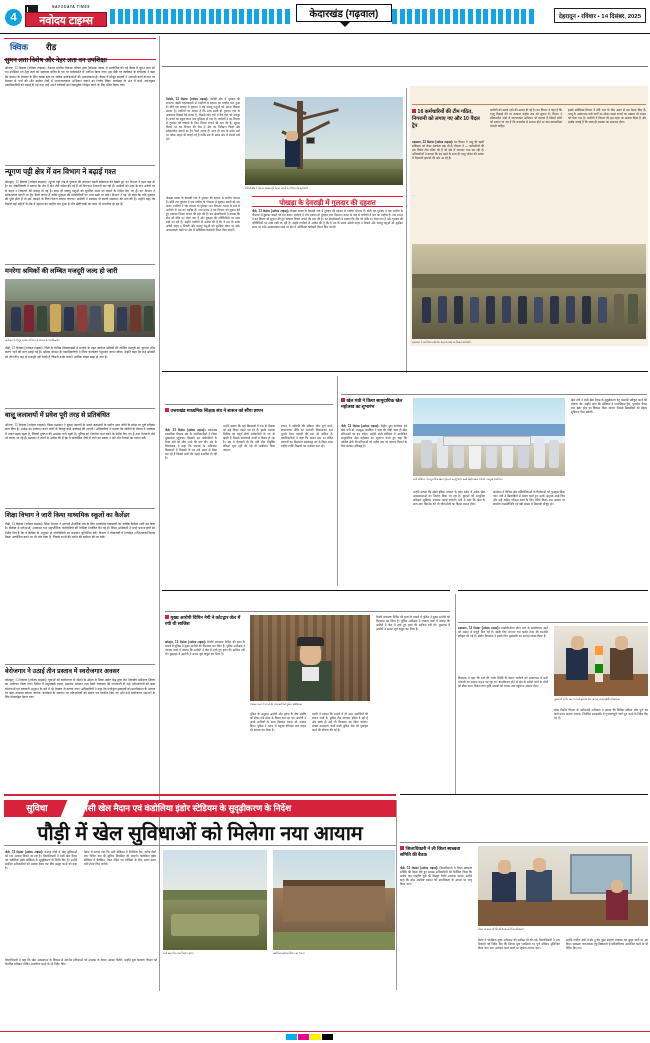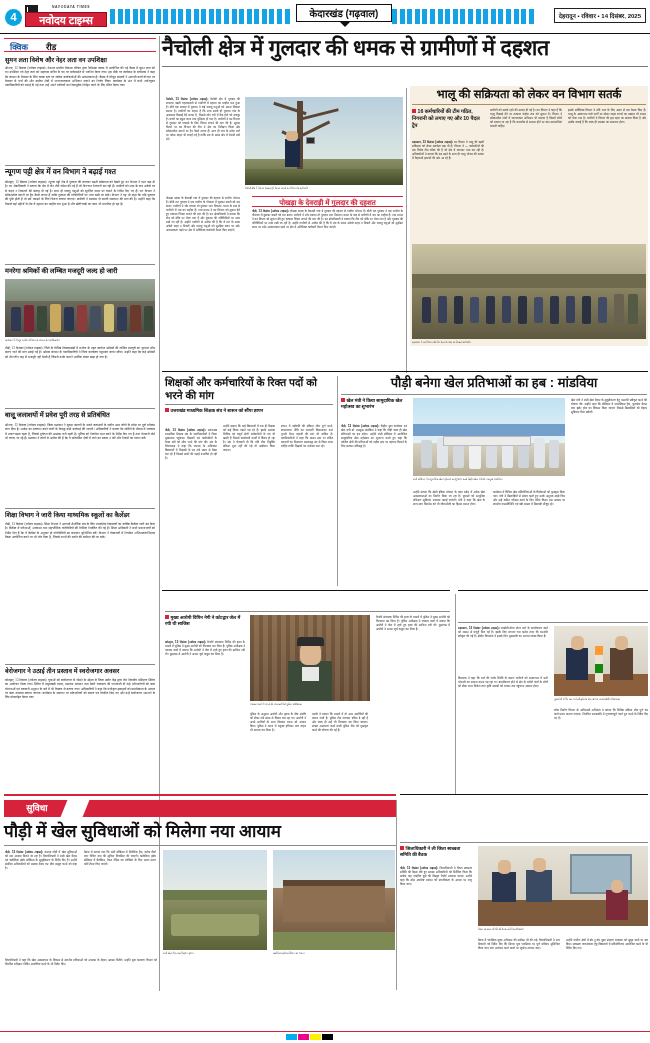--- a/index.html
+++ b/index.html
@@ -74,21 +74,21 @@
   .body-text.tiny { font-size: 2.85px; line-height: 4.05px; }
 
   .kicker-red {
     background: #d6233b; color: #fff; font-weight: bold;
     font-size: 8.2px; text-align: center; line-height: 13px; height: 13px;
   }
   .hl { font-weight: bold; color: #111; font-family: "Liberation Sans", sans-serif; }
 
   
   .quickread-band {
-    position: absolute; left: 4px; top: 38px; width: 152px; height: 14px;
+    position: absolute; left: 4px; top: 38px; width: 152px; height: 22px;
     border-top: 1.6px solid #d6233b; border-bottom: 1.6px solid #d6233b;
   }
   .quickread-band .qr-blue {
     position: absolute; left: 6px; top: 2px; color: #1a58a8;
     font-size: 8.5px; font-weight: bold;
   }
   .quickread-band .qr-black {
     position: absolute; left: 42px; top: 2px; color: #111;
     font-size: 8.5px; font-weight: bold;
   }
@@ -216,21 +216,20 @@
   <div class="body-text" style="position:absolute;left:5px;top:423px;width:150px;height:82px;">श्रीनगर, 13 दिसंबर (नवोदय टाइम्स)। जिला प्रशासन ने सुरक्षा कारणों के चलते जलाशयों के समीप आम लोगों के प्रवेश पर पूर्ण प्रतिबंध लगा दिया है। आदेश का उल्लंघन करने वालों के विरुद्ध कड़ी कार्रवाई की जाएगी। अधिकारियों ने बताया कि सर्दियों के मौसम में जलस्तर में उतार-चढ़ाव रहता है, जिससे दुर्घटना की आशंका बनी रहती है। पुलिस को नियमित गश्त करने के निर्देश दिए गए हैं तथा चेतावनी बोर्ड भी लगाए जा रहे हैं। प्रशासन ने लोगों से अपील की है कि वे प्रतिबंधित क्षेत्रों में जाने का प्रयास न करें और नियमों का पालन करें।</div>
 
   <div class="hr-thin" style="left:5px; top:508px; width:150px;"></div>
   <div class="sub-head" style="position:absolute;left:5px;top:511px;width:150px;font-size:6.4px;">शिक्षा विभाग ने जारी किया माध्यमिक स्कूलों का कैलेंडर</div>
   <div class="body-text" style="position:absolute;left:5px;top:522px;width:150px;height:140px;">पौड़ी, 13 दिसंबर (नवोदय टाइम्स)। शिक्षा विभाग ने आगामी शैक्षणिक सत्र के लिए माध्यमिक विद्यालयों का वार्षिक कैलेंडर जारी कर दिया है। कैलेंडर में परीक्षाओं, अवकाश तथा सह-शैक्षिक गतिविधियों की तिथियां निर्धारित की गई हैं। शिक्षा अधिकारी ने सभी प्रधानाचार्यों को निर्देश दिए हैं कि वे कैलेंडर के अनुसार ही गतिविधियों का संचालन सुनिश्चित करें। विभाग ने विद्यालयों में नियमित अभिभावक-शिक्षक बैठक आयोजित करने पर भी जोर दिया है, जिससे बच्चों की प्रगति की समीक्षा की जा सके।</div>
 
   <div class="hr-thin" style="left:5px; top:664px; width:150px;"></div>
   <div class="sub-head" style="position:absolute;left:5px;top:667px;width:150px;font-size:6.4px;">बेरोजगार ने उठाई तीन प्रस्ताव में स्वरोजगार अवसर</div>
   <div class="body-text" style="position:absolute;left:5px;top:678px;width:150px;height:140px;">कोटद्वार, 13 दिसंबर (नवोदय टाइम्स)। युवाओं को स्वरोजगार से जोड़ने के उद्देश्य से जिला उद्योग केंद्र द्वारा तीन दिवसीय प्रशिक्षण शिविर का आयोजन किया गया। शिविर में मधुमक्खी पालन, मशरूम उत्पादन तथा डेयरी व्यवसाय की जानकारी दी गई। प्रतिभागियों को ऋण योजनाओं एवं सरकारी अनुदान के बारे में भी विस्तार से बताया गया। अधिकारियों ने कहा कि पंजीकृत इकाइयों को प्राथमिकता के आधार पर ऋण उपलब्ध कराया जाएगा। कार्यक्रम के समापन पर प्रतिभागियों को प्रमाण पत्र वितरित किए गए और उन्हें स्वरोजगार अपनाने के लिए प्रोत्साहित किया गया।</div>
 
-  <div class="main-headline">नैचोली क्षेत्र में गुलदार की धमक से ग्रामीणों में दहशत</div>
   <div class="hr-rule" style="left:162px; top:66px; width:486px; height:0.6px; background:#777;"></div>
 
 
   <div class="body-text tiny" style="position:absolute;left:166px;top:97px;width:74px;height:97px;">
     <span class="hl">नैचोली, 13 दिसंबर (नवोदय टाइम्स)।</span>
     <span>नैचोली क्षेत्र में गुलदार की लगातार बढ़ती चहलकदमी से ग्रामीणों में दहशत का माहौल बना हुआ है। बीते एक सप्ताह में गुलदार ने कई पालतू पशुओं को अपना निवाला बनाया है। ग्रामीणों का कहना है कि शाम ढलते ही गुलदार गांव के आसपास दिखाई देने लगता है, जिससे लोग घरों में कैद होने को मजबूर हैं। बच्चों का स्कूल जाना तक मुश्किल हो गया है। ग्रामीणों ने वन विभाग से गुलदार को पकड़ने के लिए पिंजरा लगाने की मांग की है। सूचना मिलने पर वन विभाग की टीम ने क्षेत्र का निरीक्षण किया और संवेदनशील स्थानों पर ट्रैप कैमरे लगाए हैं। साथ ही गांव के प्रवेश मार्ग पर फॉग्स लाइट भी लगाई गई है ताकि रात के समय क्षेत्र में रोशनी बनी रहे।</span>
   </div>
 
   <div class="photo" style="left:245px; top:97px; width:158px; height:88px;">
     <div class="sky" style="height:72%;background:linear-gradient(#b9cfdd,#dbe6e2);"></div>
@@ -248,21 +247,20 @@
   <div class="cap" style="left:245px; top:187px; width:158px;">नैचोली क्षेत्र में पेड़ पर चढ़कर ट्रैप कैमरा लगाते वन विभाग के कर्मचारी।</div>
 
   <div class="kicker-red" style="position:absolute;left:252px;top:196px;width:151px;height:11px;line-height:11px;font-size:7px;background:#fff;color:#d6233b;border-top:1px solid #d6233b;border-bottom:1px solid #d6233b;">पोखड़ा के देवराड़ी में गुलदार की दहशत</div>
   <div class="body-text tiny" style="position:absolute;left:252px;top:209px;width:151px;height:130px;">
     <span class="hl">पौड़ी, 13 दिसंबर (नवोदय टाइम्स)।</span>
     <span>पोखड़ा ब्लाक के देवराड़ी गांव में गुलदार की दहशत से ग्रामीण परेशान हैं। बीती रात गुलदार ने एक ग्रामीण के गौशाला में घुसकर बकरी को मार डाला। ग्रामीणों ने शोर मचाया तो गुलदार भाग निकला। घटना के बाद से ग्रामीणों में भय का माहौल है। ग्राम प्रधान ने वन विभाग को सूचना देते हुए तत्काल पिंजरा लगाने की मांग की है। वन क्षेत्राधिकारी ने बताया कि टीम को मौके पर भेजा गया है और गुलदार की गतिविधियों पर नजर रखी जा रही है। उन्होंने ग्रामीणों से अपील की है कि वे रात के समय अकेले बाहर न निकलें और पालतू पशुओं को सुरक्षित स्थान पर रखें। आवश्यकता पड़ने पर क्षेत्र में अतिरिक्त कर्मचारी तैनात किए जाएंगे।</span>
   </div>
   <div class="body-text tiny" style="position:absolute;left:166px;top:196px;width:74px;height:160px;">पोखड़ा ब्लाक के देवराड़ी गांव में गुलदार की दहशत से ग्रामीण परेशान हैं। बीती रात गुलदार ने एक ग्रामीण के गौशाला में घुसकर बकरी को मार डाला। ग्रामीणों ने शोर मचाया तो गुलदार भाग निकला। घटना के बाद से ग्रामीणों में भय का माहौल है। ग्राम प्रधान ने वन विभाग को सूचना देते हुए तत्काल पिंजरा लगाने की मांग की है। वन क्षेत्राधिकारी ने बताया कि टीम को मौके पर भेजा गया है और गुलदार की गतिविधियों पर नजर रखी जा रही है। उन्होंने ग्रामीणों से अपील की है कि वे रात के समय अकेले बाहर न निकलें और पालतू पशुओं को सुरक्षित स्थान पर रखें। आवश्यकता पड़ने पर क्षेत्र में अतिरिक्त कर्मचारी तैनात किए जाएंगे।</div>
 
   <div class="beige" style="position:absolute;left:410px;top:86px;width:238px;height:260px;"></div>
-  <div class="sub-head" style="position:absolute;left:412px;top:88px;width:234px;font-size:11.5px;text-align:center;">भालू की सक्रियता को लेकर वन विभाग सतर्क</div>
   <div class="hr-rule" style="left:412px; top:104px; width:234px; height:0.6px; background:#b08f55;"></div>
 
   <div class="bullet-box" style="left:412px; top:108px; width:72px;">
     <span class="bsq"></span><span>16 कर्मचारियों की टीम गठित, निगरानी को लगाए गए और 10 पैदल ट्रैप</span>
   </div>
   <div class="body-text tiny" style="position:absolute;left:412px;top:140px;width:72px;height:100px;">
     <span class="hl">रुद्रप्रयाग, 13 दिसंबर (नवोदय टाइम्स)।</span>
     <span>वन विभाग ने भालू की बढ़ती सक्रियता को लेकर सतर्कता बढ़ा दी है। विभाग ने 16 कर्मचारियों की एक विशेष टीम गठित की है जो क्षेत्र में लगातार गश्त कर रही है। अधिकारियों ने बताया कि ठंड बढ़ने के साथ ही भालू भोजन की तलाश में रिहायशी इलाकों की ओर आ रहे हैं।</span>
   </div>
   <div class="body-text tiny" style="position:absolute;left:490px;top:108px;width:72px;height:130px;">ग्रामीणों को सतर्क रहने की सलाह दी गई है। वन विभाग ने कहा है कि भालू दिखाई देने पर तत्काल कंट्रोल रूम को सूचना दें। विभाग ने संवेदनशील गांवों में जागरूकता अभियान भी चलाया है जिसमें लोगों को बताया जा रहा है कि वन्यजीव से सामना होने पर क्या सावधानियां बरतनी चाहिए।</div>
@@ -284,34 +282,32 @@
     <div class="grp" style="left:154px;bottom:16px;width:9px;height:27px;background:#39405a;"></div>
     <div class="grp" style="left:170px;bottom:15px;width:9px;height:28px;background:#2c3142;"></div>
     <div class="grp" style="left:186px;bottom:16px;width:9px;height:26px;background:#414b66;"></div>
     <div class="grp" style="left:202px;bottom:15px;width:10px;height:30px;background:#6a6250;"></div>
     <div class="grp" style="left:216px;bottom:15px;width:10px;height:30px;background:#555a45;"></div>
   </div>
   <div class="cap" style="left:412px; top:341px; width:234px;">रुद्रप्रयाग में वन विभाग की टीम के साथ गश्त पर निकले कर्मचारी।</div>
 
   <div class="hr-rule" style="left:162px; top:371px; width:486px;"></div>
 
-  <div class="sub-head" style="position:absolute;left:165px;top:376px;width:168px;font-size:10.5px;line-height:13px;">शिक्षकों और कर्मचारियों के रिक्त पदों को भरने की मांग</div>
   <div class="hr-thin" style="left:165px; top:404px; width:168px;"></div>
 
   <div class="bullet-box" style="left:165px; top:408px; width:168px; font-size:4.6px; line-height:6px;">
     <span class="bsq"></span><span>उत्तराखंड माध्यमिक शिक्षक संघ ने शासन को सौंपा ज्ञापन</span>
   </div>
   <div class="body-text tiny" style="position:absolute;left:165px;top:428px;width:52px;height:155px;">
     <span class="hl">पौड़ी, 13 दिसंबर (नवोदय टाइम्स)।</span>
     <span>उत्तराखंड माध्यमिक शिक्षक संघ के पदाधिकारियों ने जिला मुख्यालय पहुंचकर शिक्षकों एवं कर्मचारियों के रिक्त पदों को शीघ्र भरने की मांग की। संघ के जिलाध्यक्ष ने कहा कि जनपद के अधिकांश विद्यालयों में शिक्षकों के पद लंबे समय से रिक्त चल रहे हैं जिससे छात्रों की पढ़ाई प्रभावित हो रही है।</span>
   </div>
   <div class="body-text tiny" style="position:absolute;left:223px;top:424px;width:52px;height:160px;">उन्होंने बताया कि कई विद्यालयों में एक ही शिक्षक को कई विषय पढ़ाने पड़ रहे हैं। इसके अलावा लिपिक एवं चतुर्थ श्रेणी कर्मचारियों के पद भी खाली हैं जिससे कार्यालयी कार्यों में विलंब हो रहा है। संघ ने चेतावनी दी कि यदि शीघ्र नियुक्ति प्रक्रिया शुरू नहीं की गई तो आंदोलन किया जाएगा।</div>
   <div class="body-text tiny" style="position:absolute;left:281px;top:424px;width:52px;height:160px;">ज्ञापन में पदोन्नति की प्रक्रिया शीघ्र पूर्ण करने, स्थानांतरण नीति का पारदर्शी क्रियान्वयन तथा पुरानी पेंशन बहाली की मांग भी शामिल है। पदाधिकारियों ने कहा कि शासन स्तर पर लंबित प्रकरणों का निस्तारण समयबद्ध ढंग से किया जाना चाहिए ताकि शिक्षकों का मनोबल बना रहे।</div>
 
-  <div class="sub-head" style="position:absolute;left:341px;top:376px;width:306px;font-size:13px;text-align:center;">पौड़ी बनेगा खेल प्रतिभाओं का हब : मांडविया</div>
   <div class="hr-thin" style="left:341px; top:394px; width:306px;"></div>
 
   <div class="bullet-box" style="left:341px; top:398px; width:66px; font-size:4.6px; line-height:6px;">
     <span class="bsq"></span><span>खेल मंत्री ने किया सामुदायिक खेल महोत्सव का शुभारंभ</span>
   </div>
   <div class="body-text tiny" style="position:absolute;left:341px;top:424px;width:66px;height:160px;">
     <span class="hl">पौड़ी, 13 दिसंबर (नवोदय टाइम्स)।</span>
     <span>केंद्रीय युवा कार्यक्रम एवं खेल मंत्री डॉ. मनसुख मांडविया ने कहा कि पौड़ी जल्द ही खेल प्रतिभाओं का हब बनेगा। उन्होंने रांसी स्टेडियम में आयोजित सामुदायिक खेल महोत्सव का शुभारंभ करते हुए कहा कि पर्वतीय क्षेत्रों की प्रतिभाओं को राष्ट्रीय स्तर पर पहचान दिलाने के लिए सरकार प्रतिबद्ध है।</span>
   </div>
 
@@ -383,23 +379,24 @@
   </div>
   <div class="cap" style="left:554px; top:698px; width:94px;">मुख्यमंत्री से भेंट कर मार्ग स्वीकृति के लिए आभार जताते क्षेत्रीय विधायक।</div>
 
   <div class="body-text tiny" style="position:absolute;left:458px;top:676px;width:90px;height:114px;">विधायक ने कहा कि मार्ग की जर्जर स्थिति के कारण ग्रामीणों को आवागमन में भारी परेशानी का सामना करना पड़ रहा था। डामरीकरण होने से क्षेत्र के दर्जनों गांवों के लोगों को सीधा लाभ मिलेगा तथा कृषि उत्पादों को बाजार तक पहुंचाना आसान होगा।</div>
   <div class="body-text tiny" style="position:absolute;left:554px;top:708px;width:94px;height:82px;">लोक निर्माण विभाग के अधिशासी अभियंता ने बताया कि निविदा प्रक्रिया शीघ्र पूर्ण कर कार्य प्रारंभ कराया जाएगा। निर्धारित समयावधि में गुणवत्तापूर्ण कार्य पूरा करने के निर्देश दिए गए हैं।</div>
 
   <div class="hr-rule" style="left:4px; top:794px; width:392px; height:2px; background:#d6233b;"></div>
   <div class="slant-band" style="left:4px; top:800px; width:392px;">
     <div class="label">सुविधा</div>
     <div class="wedge"></div>
-  </div>
-
-  <div class="sub-head" style="position:absolute;left:4px;top:822px;width:392px;font-size:17px;">पौड़ी में खेल सुविधाओं को मिलेगा नया आयाम</div>
+    <div class="sub">रांसी खेल मैदान एवं कंडोलिया इंडोर स्टेडियम के सुदृढ़ीकरण के निर्देश</div>
+  </div>
+
+  <div class="sub-head" style="position:absolute;left:4px;top:822px;width:392px;font-size:20px;text-align:center;">पौड़ी में खेल सुविधाओं को मिलेगा नया आयाम</div>
   <div class="hr-thin" style="left:4px; top:845px; width:392px;"></div>
 
   <div class="body-text tiny" style="position:absolute;left:5px;top:850px;width:72px;height:135px;">
     <span class="hl">पौड़ी, 13 दिसंबर (नवोदय टाइम्स)।</span>
     <span>जनपद पौड़ी में खेल सुविधाओं को नया आयाम मिलने जा रहा है। जिलाधिकारी ने रांसी खेल मैदान एवं कंडोलिया इंडोर स्टेडियम के सुदृढ़ीकरण के निर्देश दिए हैं। उन्होंने संबंधित अधिकारियों को प्रस्ताव तैयार कर शीघ्र प्रस्तुत करने को कहा है।</span>
   </div>
   <div class="body-text tiny" style="position:absolute;left:84px;top:850px;width:72px;height:135px;">बैठक में बताया गया कि रांसी स्टेडियम में सिंथेटिक ट्रैक, दर्शक दीर्घा तथा चेंजिंग रूम की सुविधा विकसित की जाएगी। कंडोलिया इंडोर स्टेडियम में बैडमिंटन, टेबल टेनिस एवं बॉक्सिंग के लिए अलग-अलग कोर्ट तैयार किए जाएंगे।</div>
 
   <div class="photo" style="left:163px; top:850px; width:104px; height:100px;">
     <div style="position:absolute;left:0;top:0;right:0;height:45%;background:linear-gradient(#cfe0ea,#e6eae4);"></div>

